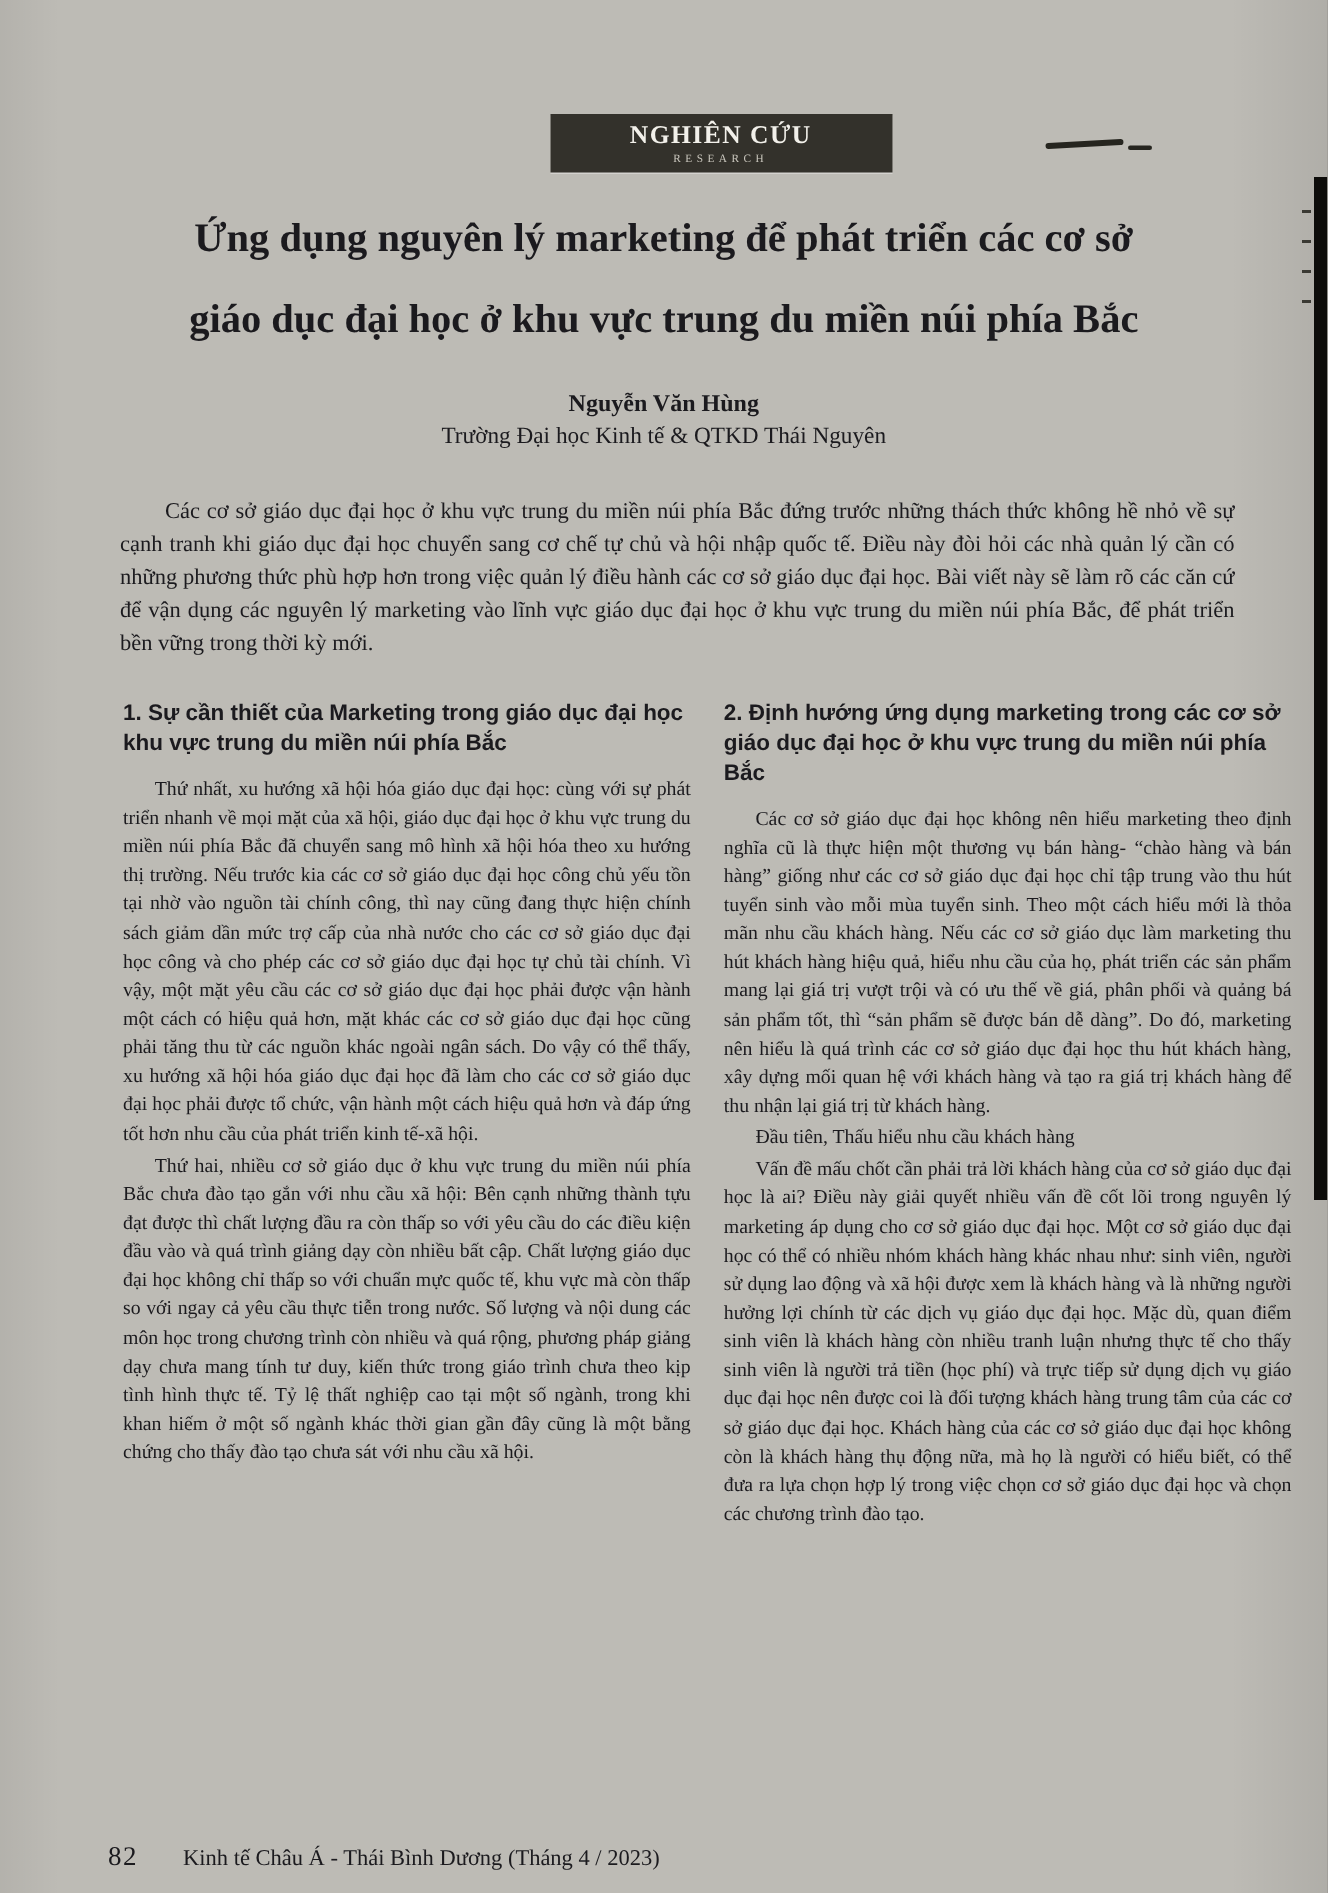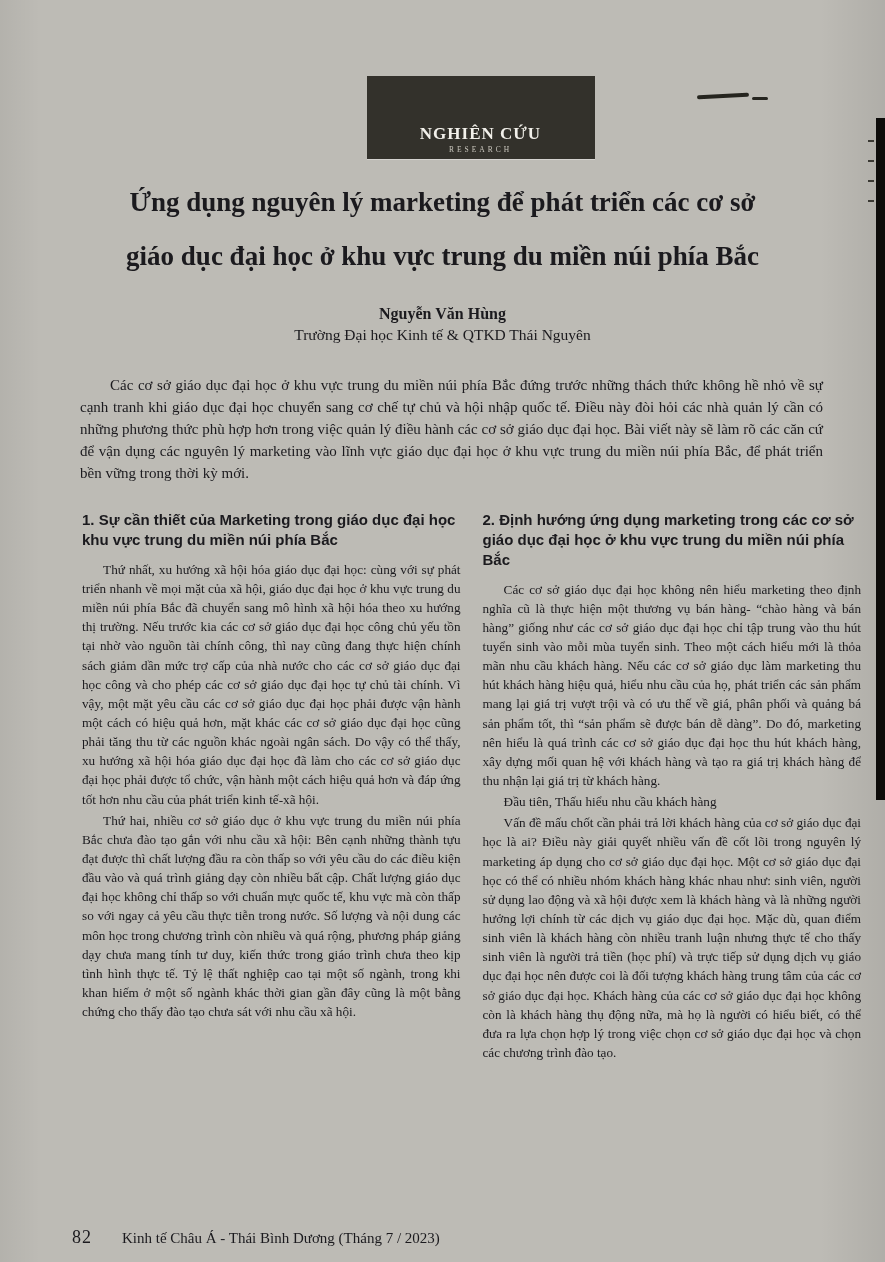--- a/index.html
+++ b/index.html
@@ -32,21 +32,20 @@
     background:var(--badge_bg);
     color:#f2f0ea;
     text-align:center;
     padding:4px 0 5px;
     box-shadow:0 1px 0 rgba(255,255,255,0.35);
   }
   .badge-title{
     font-weight:bold;
     font-size:17px;
     letter-spacing:1px;
-    margin-top:44px;
   }
   .badge-subtitle{
     font-family:Liberation Serif, serif;
     font-size:7.5px;
     letter-spacing:3px;
     color:#c9c6bd;
     margin-top:1px;
   }
   .squiggle{
     position:absolute;
@@ -177,21 +176,21 @@
       <h2 class="section-heading">2. Định hướng ứng dụng marketing trong các cơ sở giáo dục đại học ở khu vực trung du miền núi phía Bắc</h2>
       <p class="body-par">Các cơ sở giáo dục đại học không nên hiểu marketing theo định nghĩa cũ là thực hiện một thương vụ bán hàng- “chào hàng và bán hàng” giống như các cơ sở giáo dục đại học chỉ tập trung vào thu hút tuyển sinh vào mỗi mùa tuyển sinh. Theo một cách hiểu mới là thỏa mãn nhu cầu khách hàng. Nếu các cơ sở giáo dục làm marketing thu hút khách hàng hiệu quả, hiểu nhu cầu của họ, phát triển các sản phẩm mang lại giá trị vượt trội và có ưu thế về giá, phân phối và quảng bá sản phẩm tốt, thì “sản phẩm sẽ được bán dễ dàng”. Do đó, marketing nên hiểu là quá trình các cơ sở giáo dục đại học thu hút khách hàng, xây dựng mối quan hệ với khách hàng và tạo ra giá trị khách hàng để thu nhận lại giá trị từ khách hàng.</p>
       <p class="body-par">Đầu tiên, Thấu hiểu nhu cầu khách hàng</p>
       <p class="body-par">Vấn đề mấu chốt cần phải trả lời khách hàng của cơ sở giáo dục đại học là ai? Điều này giải quyết nhiều vấn đề cốt lõi trong nguyên lý marketing áp dụng cho cơ sở giáo dục đại học. Một cơ sở giáo dục đại học có thể có nhiều nhóm khách hàng khác nhau như: sinh viên, người sử dụng lao động và xã hội được xem là khách hàng và là những người hưởng lợi chính từ các dịch vụ giáo dục đại học. Mặc dù, quan điểm sinh viên là khách hàng còn nhiều tranh luận nhưng thực tế cho thấy sinh viên là người trả tiền (học phí) và trực tiếp sử dụng dịch vụ giáo dục đại học nên được coi là đối tượng khách hàng trung tâm của các cơ sở giáo dục đại học. Khách hàng của các cơ sở giáo dục đại học không còn là khách hàng thụ động nữa, mà họ là người có hiểu biết, có thể đưa ra lựa chọn hợp lý trong việc chọn cơ sở giáo dục đại học và chọn các chương trình đào tạo.</p>
     </div>
 
   </div>
 
   <div class="footer">
     <span class="page-number">82</span>
-    <span class="journal">Kinh tế Châu Á - Thái Bình Dương  (Tháng 7 / 2023)</span>
+    <span class="journal">Kinh tế Châu Á - Thái Bình Dương  (Tháng 4 / 2023)</span>
   </div>
 
   <div class="scan-bar"></div>
   <div class="scan-tick" style="top:140px"></div>
   <div class="scan-tick" style="top:160px"></div>
   <div class="scan-tick" style="top:180px"></div>
   <div class="scan-tick" style="top:200px"></div>
 
 </div>
 

